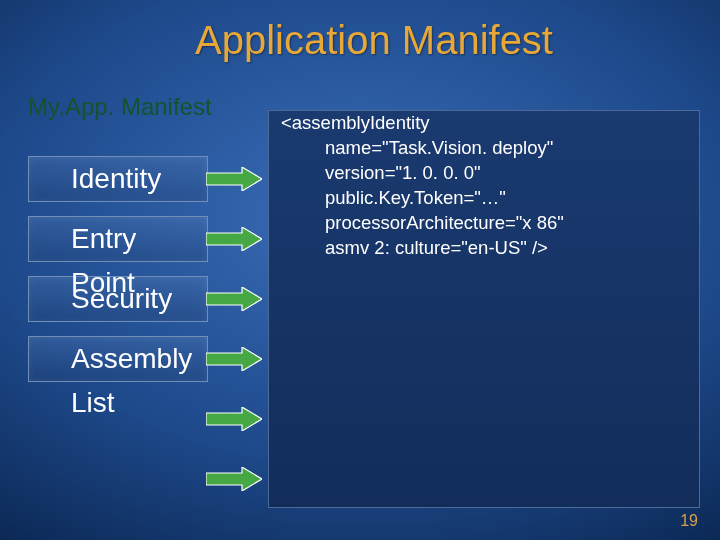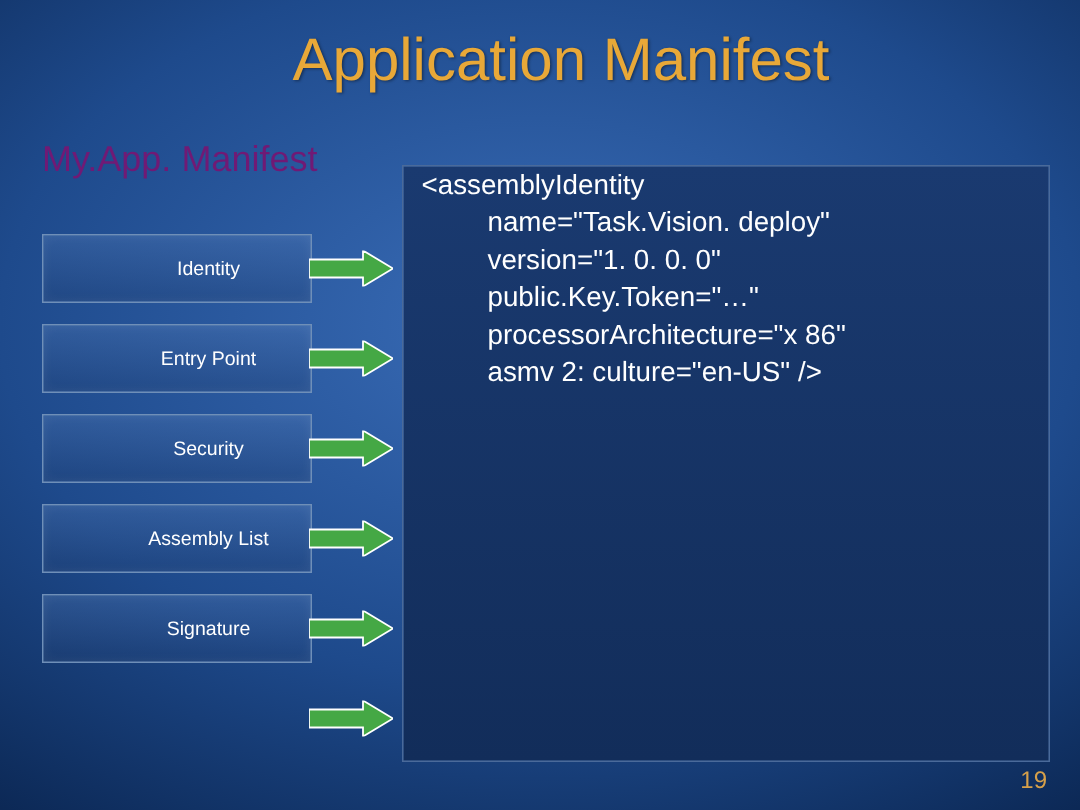--- a/index.html
+++ b/index.html
@@ -11,36 +11,35 @@
   }
   .title {
     color: #e8a838;
     font-size: 40px;
     font-weight: normal;
     padding: 18px 0 0 28px;
     text-shadow: 1px 1px 2px rgba(0,0,0,0.4);
     text-align: center;
   }
   .subtitle {
-    color: #701a75;
+    color: #14532d;
     font-size: 24px;
     padding: 30px 0 0 28px;
   }
   .left-col {
     position: absolute;
     left: 28px;
     top: 156px;
     width: 180px;
   }
   .box {
     background: linear-gradient(180deg, rgba(80,120,180,0.35) 0%, rgba(30,60,110,0.35) 100%);
     border: 1px solid #6f8fb8;
     color: #ffffff;
-    font-size: 13px;
-    text-align: center;
+    font-size: 28px;
     height: 46px;
     line-height: 44px;
     margin-bottom: 14px;
     box-shadow: inset 0 0 8px rgba(255,255,255,0.08);
     padding-left: 42px;
   }
   .arrow {
     position: absolute;
     left: 206px;
     width: 56px;
@@ -76,21 +75,20 @@
 <body>
 
 <h1 class="title">Application Manifest</h1>
 <div class="subtitle">My.App. Manifest</div>
 
 <div class="left-col">
   <div class="box">Identity</div>
   <div class="box">Entry Point</div>
   <div class="box">Security</div>
   <div class="box">Assembly List</div>
-  <div class="box">Signature</div>
 </div>
 
 <div class="arrow" style="top:167px">
   <svg width="56" height="24" viewBox="0 0 56 24">
     <polygon points="0,6 36,6 36,0 56,12 36,24 36,18 0,18" stroke-width="1.2" stroke="#ffffff" fill="#45a845"></polygon>
   </svg>
 </div>
 <div class="arrow" style="top:227px">
   <svg width="56" height="24" viewBox="0 0 56 24">
     <polygon points="0,6 36,6 36,0 56,12 36,24 36,18 0,18" fill="#45a845" stroke="#ffffff" stroke-width="1.2"></polygon>

